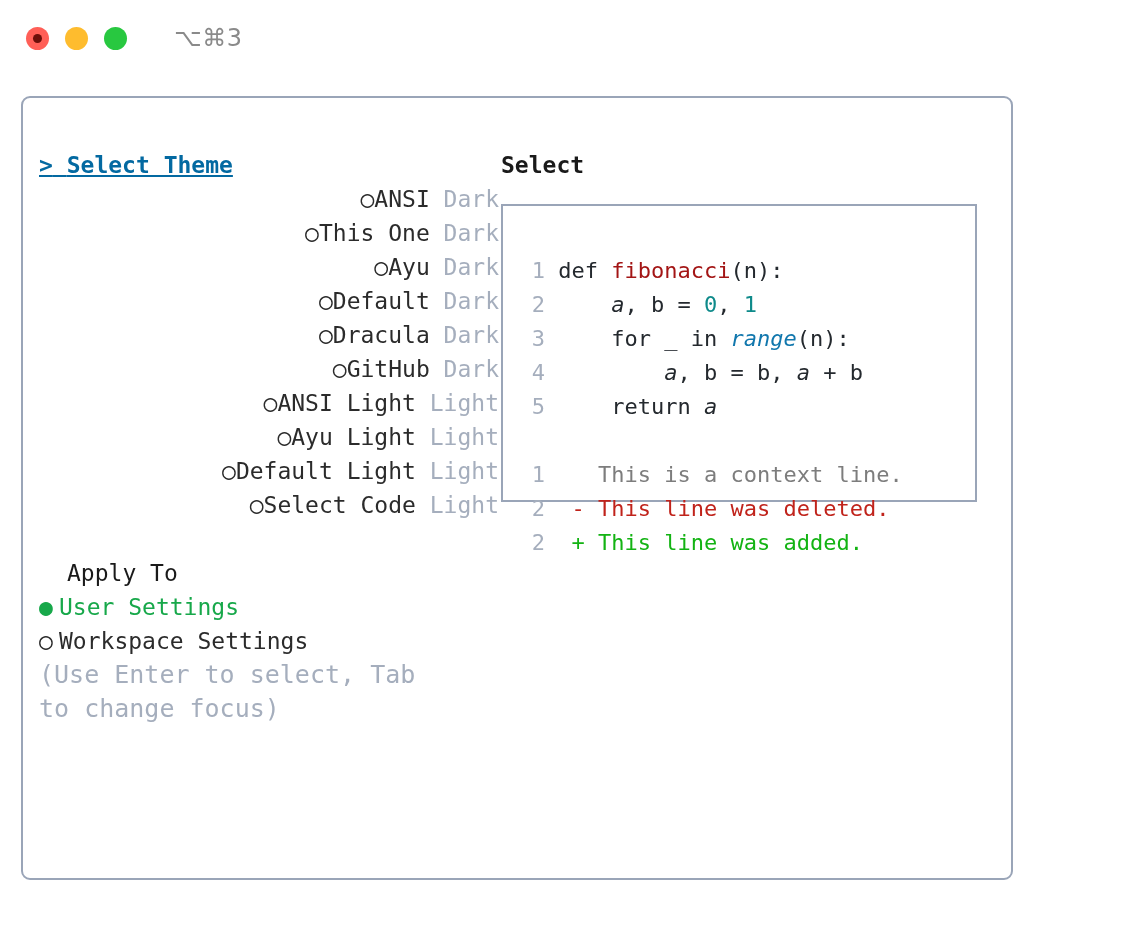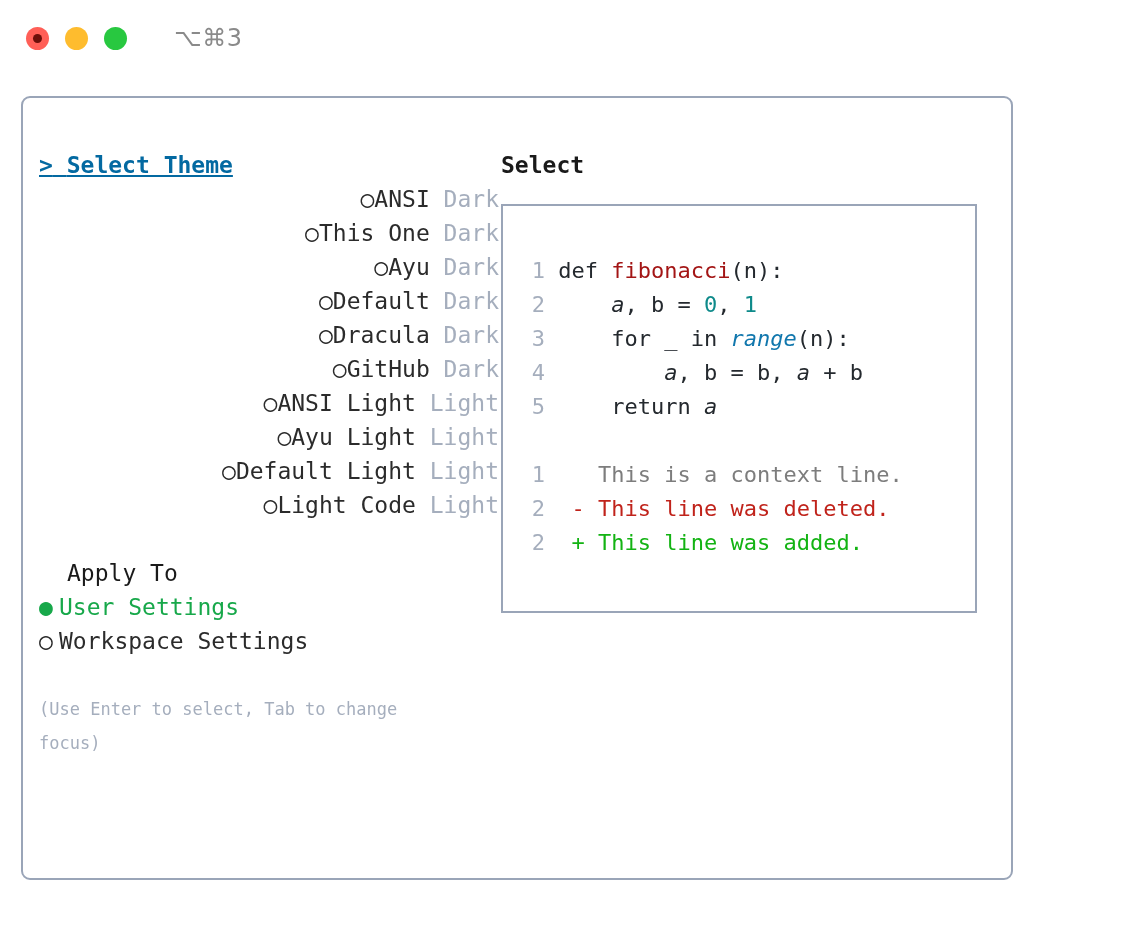--- a/index.html
+++ b/index.html
@@ -140,22 +140,21 @@
     white-space: pre;
   }
   .apply-item .bullet {
     display: inline-block;
     width: 20px;
   }
   .apply-item.selected,
   .apply-item.selected .bullet { color: #17a84a; }
 
   .hint {
-    margin-top: 34px;
-    font-size: 17px;
+    font-size: 25px;
     line-height: 34px;
     color: #a5aebd;
     width: 410px;
   }
 
   
   .right-col {
     position: absolute;
     left: 478px;
     top: 50px;
@@ -163,21 +162,21 @@
   }
   .preview-title {
     font-size: 23px;
     font-weight: bold;
     color: #1a1a1a;
     line-height: 34px;
     margin-bottom: 22px;
   }
   .preview-box {
     width: 476px;
-    height: 409px;
+    height: 298px;
     border: 2px solid #9aa5b8;
     box-sizing: border-box;
     background: #ffffff;
     padding: 48px 0 12px 20px;
   }
 
   .code-line,
   .diff-line {
     font-size: 22px;
     line-height: 34px;
@@ -224,21 +223,21 @@
         <div id="theme-list">
             <div class="theme-item"><span class="bullet">○</span><span>ANSI</span> <span class="tag">Dark</span></div>
             <div class="theme-item"><span class="bullet">○</span><span>This One</span> <span class="tag">Dark</span></div>
             <div class="theme-item"><span class="bullet">○</span><span>Ayu</span> <span class="tag">Dark</span></div>
             <div class="theme-item"><span class="bullet">○</span><span>Default</span> <span class="tag">Dark</span></div>
             <div class="theme-item"><span class="bullet">○</span><span>Dracula</span> <span class="tag">Dark</span></div>
             <div class="theme-item"><span class="bullet">○</span><span>GitHub</span> <span class="tag">Dark</span></div>
             <div class="theme-item"><span class="bullet">○</span><span>ANSI Light</span> <span class="tag">Light</span></div>
             <div class="theme-item"><span class="bullet">○</span><span>Ayu Light</span> <span class="tag">Light</span></div>
             <div class="theme-item"><span class="bullet">○</span><span>Default Light</span> <span class="tag">Light</span></div>
-            <div class="theme-item"><span class="bullet">○</span><span>Light Code</span> <span class="tag">Light</span></div>
+            <div class="theme-item"><span class="bullet">○</span><span>Select Code</span> <span class="tag">Light</span></div>
           </div>
 
         <div class="section-gap"></div>
 
         <div class="apply-title">Apply To</div>
 
         <div id="apply-list">
             <div class="apply-item selected"><span class="bullet">●</span><span>User Settings</span></div>
             <div class="apply-item"><span class="bullet">○</span><span>Workspace Settings</span></div>
           </div>

